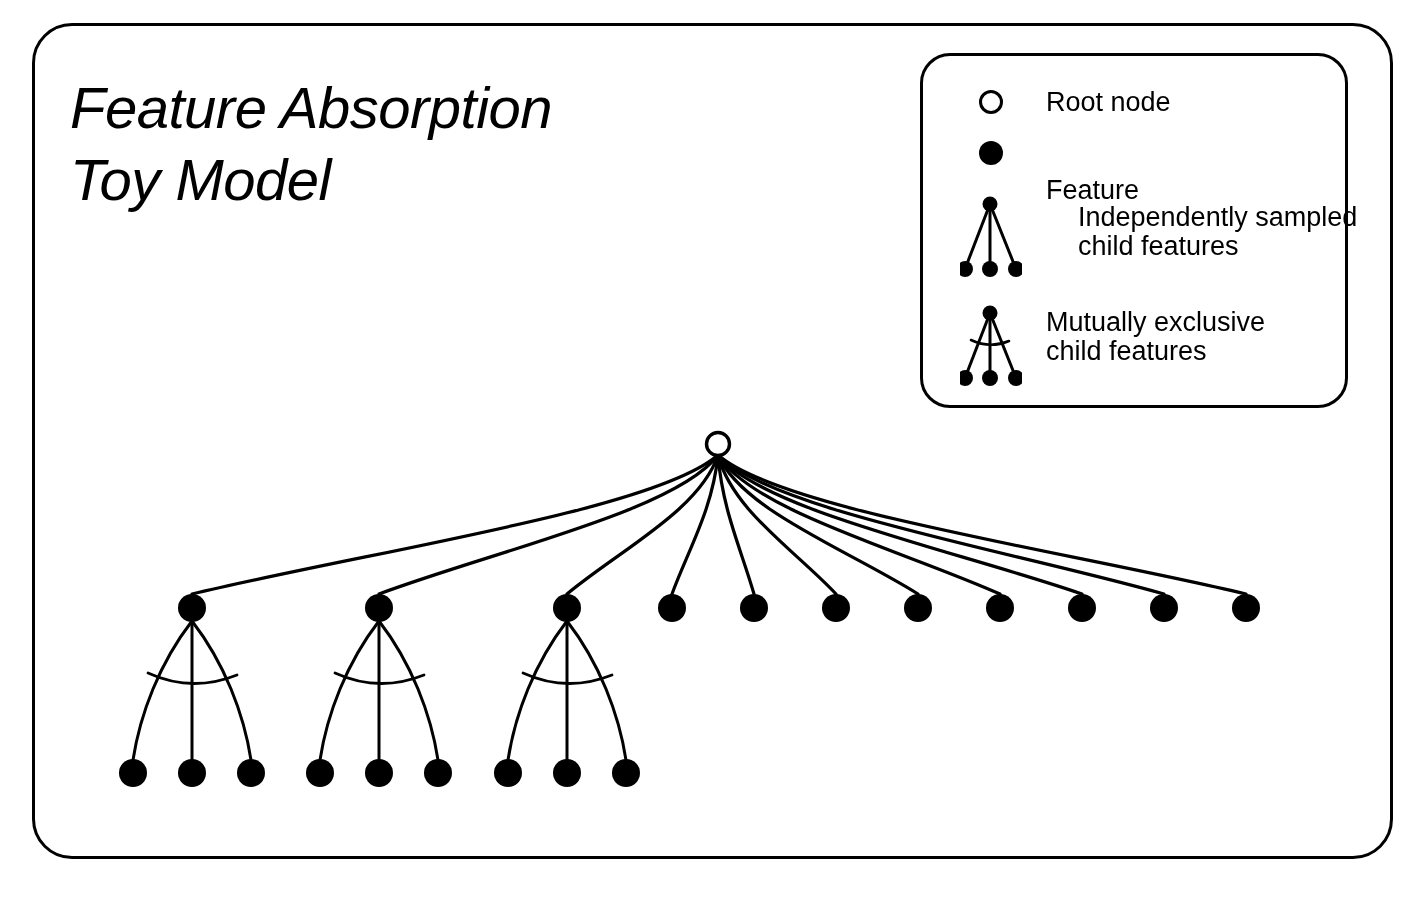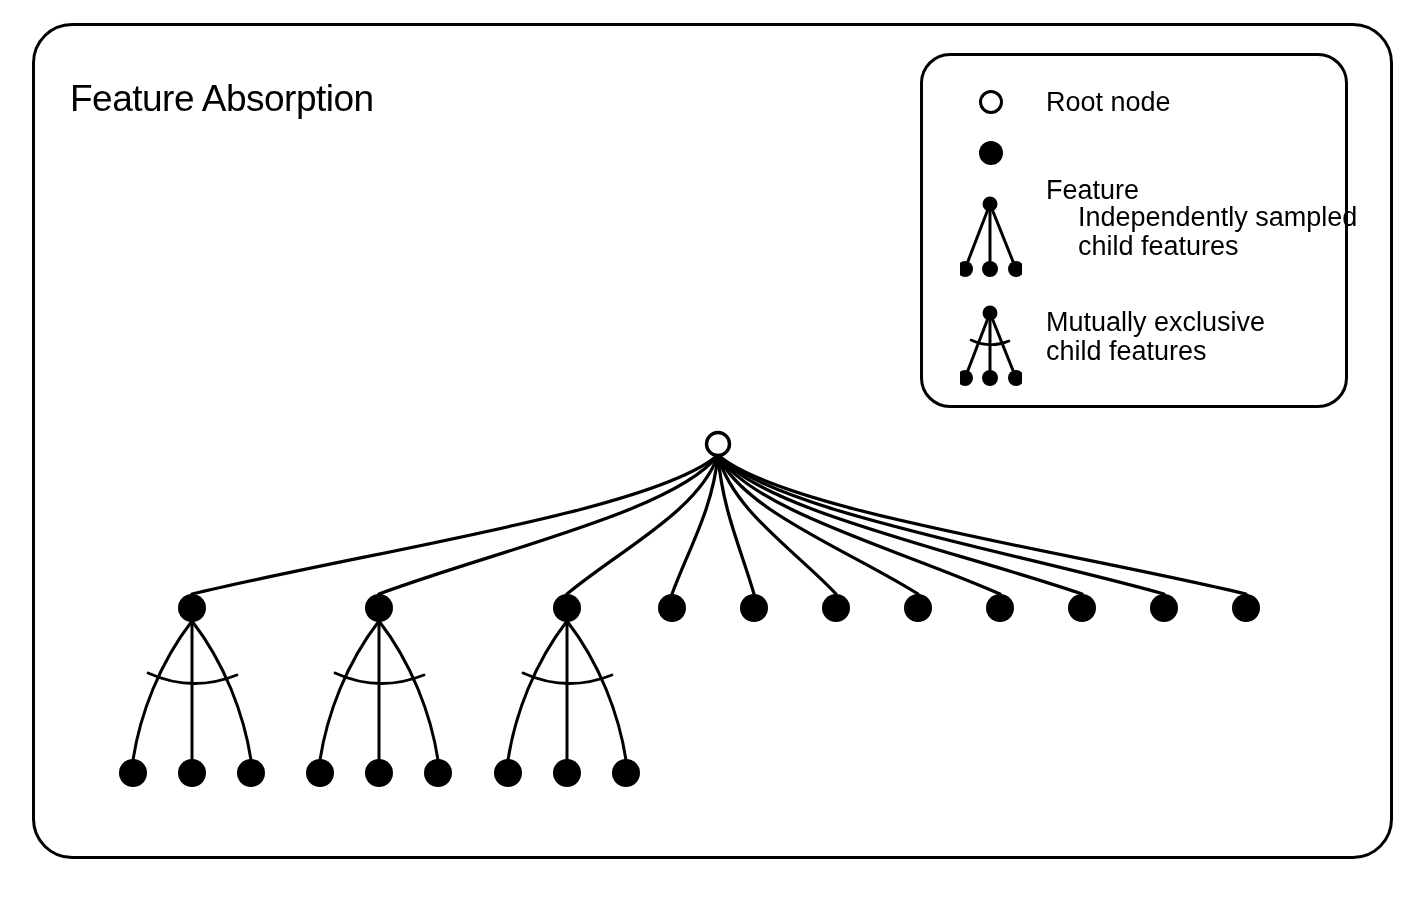--- a/index.html
+++ b/index.html
@@ -12,25 +12,26 @@
     color:#000;
   }
   .frame {
     position:absolute; left:32px; top:23px;
     width:1361px; height:836px;
     border:3px solid #000;
     border-radius:40px;
     box-sizing:border-box;
   }
   .title {
-    position:absolute; left:70px; top:63px;
-    font-size:37px; line-height:72px;
+    position:absolute; left:70px; top:72px;
+    font-size:58px; line-height:72px;
     letter-spacing:-0.5px;
     color:#000;
     white-space:nowrap;
+    font-style:italic;
   }
   #diagram-svg { position:absolute; left:0; top:0; }
   .legend {
     position:absolute; left:920px; top:53px;
     width:428px; height:355px;
     border:3px solid #000;
     border-radius:30px;
     box-sizing:border-box;
     background:#fff;
   }
@@ -61,20 +62,21 @@
   .mini-mutex { left:37px; top:248px; }
 </style>
 </head>
 <body>
 
 <div class="canvas">
   <div class="frame"></div>
 
   <div class="title">
     <div>Feature Absorption</div>
+    <div>Toy Model</div>
   </div>
 
   <svg id="diagram-svg" width="1420" height="898" viewBox="0 0 1420 898">
       <path d="M 718 455 C 654.88 510, 376.1 550, 192 594" fill="none" stroke="#000000" stroke-width="3.2" stroke-linecap="round"></path>
       <path d="M 718 455 C 677.32 510, 497.65 550, 379 594" fill="none" stroke="#000000" stroke-width="3.2" stroke-linecap="round"></path>
       <path d="M 718 455 C 699.88 510, 619.85 550, 567 594" fill="none" stroke="#000000" stroke-width="3.2" stroke-linecap="round"></path>
       <path d="M 718 455 C 712.48 510, 688.1 550, 672 594" fill="none" stroke="#000000" stroke-width="3.2" stroke-linecap="round"></path>
       <path d="M 718 455 C 722.32 510, 741.4 550, 754 594" fill="none" stroke="#000000" stroke-width="3.2" stroke-linecap="round"></path>
       <path d="M 718 455 C 732.16 510, 794.7 550, 836 594" fill="none" stroke="#000000" stroke-width="3.2" stroke-linecap="round"></path>
       <path d="M 718 455 C 742 510, 848 550, 918 594" fill="none" stroke="#000000" stroke-width="3.2" stroke-linecap="round"></path>

